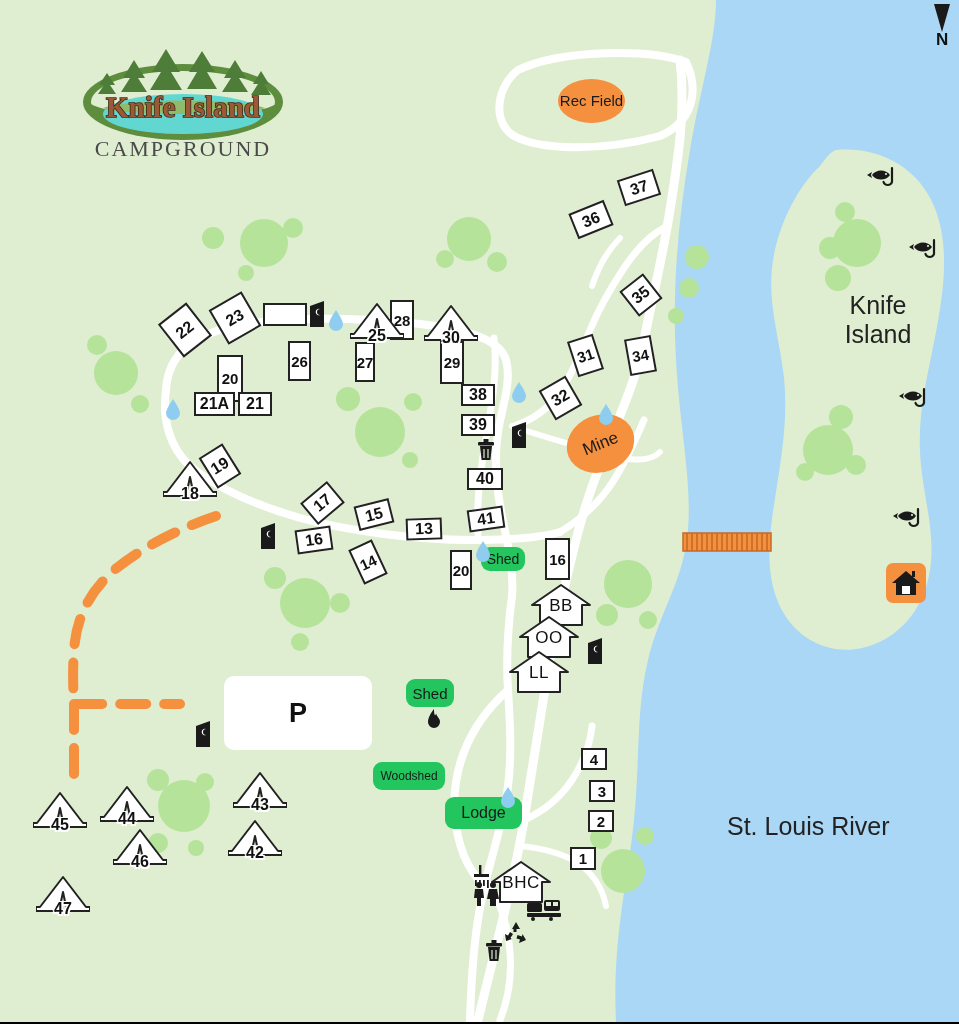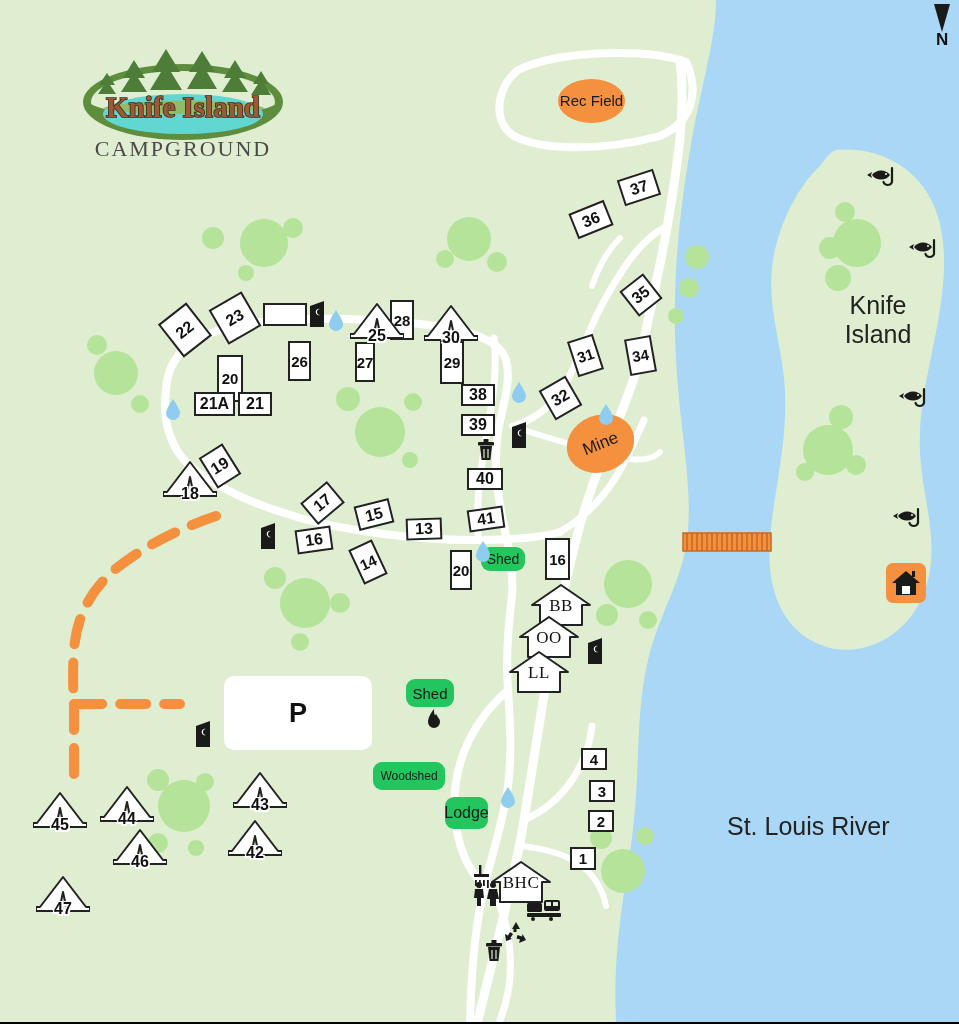--- a/index.html
+++ b/index.html
@@ -28,21 +28,21 @@
   .tent .tlabel{
     position:absolute;left:0;right:0;bottom:-4px;text-align:center;
     font-size:16px;font-weight:700;color:#111;
     text-shadow:-1.5px -1.5px 0 #fff,1.5px -1.5px 0 #fff,-1.5px 1.5px 0 #fff,1.5px 1.5px 0 #fff;
   }
 
   
   .cabin{position:absolute;width:62px;height:44px;}
   .cabin .clabel{
     position:absolute;left:0;right:0;top:13px;text-align:center;
-    font-size:17px;font-weight:400;color:#111;letter-spacing:.5px;font-family:Liberation Serif, serif;
+    font-size:17px;font-weight:400;color:#111;letter-spacing:.5px;
   }
 
   
   .pill{
     position:absolute;background:#22c55e;border-radius:9px;
     display:flex;align-items:center;justify-content:center;
     font-size:16px;color:#1a1a1a;padding:5px 10px;box-sizing:border-box;
     white-space:nowrap;
   }
   
@@ -251,21 +251,21 @@
     <div class="maplabel islandlabel" style="left:838px;top:291px;width:80px;">Knife
 Island</div>
   </div>
 
   <div class="lyr">
     <div class="blob" style="left:558px;top:79px;width:67px;height:44px;">Rec
 Field</div>
 
     <div class="blob" style="left:566px;top:415px;width:69px;height:57px;transform:rotate(-22deg);font-size:17px;">Mine</div>
 
-    <div class="pill" style="left:445px;top:797px;width:43px;height:32px;">Lodge</div>
+    <div class="pill" style="left:445px;top:797px;width:77px;height:32px;">Lodge</div>
 
     <div class="pill" style="left:481px;top:547px;width:44px;height:24px;font-size:14px;">Shed</div>
 
     <div class="pill" style="left:406px;top:679px;width:48px;height:28px;font-size:15px;">Shed</div>
 
     <div class="pill" style="left:373px;top:762px;width:72px;height:28px;font-size:12px;">Woodshed</div>
 
     <div class="parking" style="left:224px;top:676px;width:148px;height:74px;">P</div>
   </div>
 

